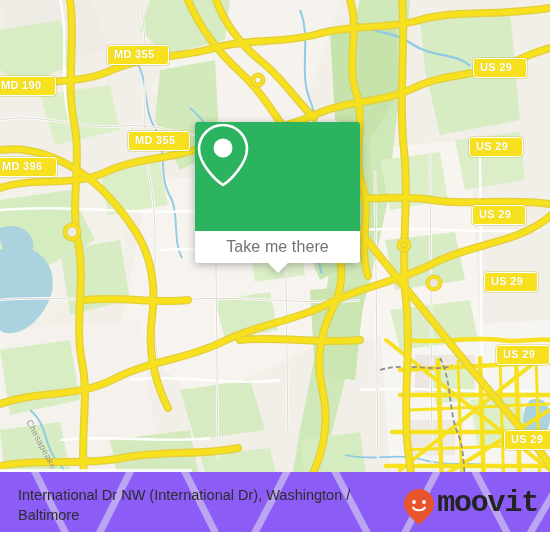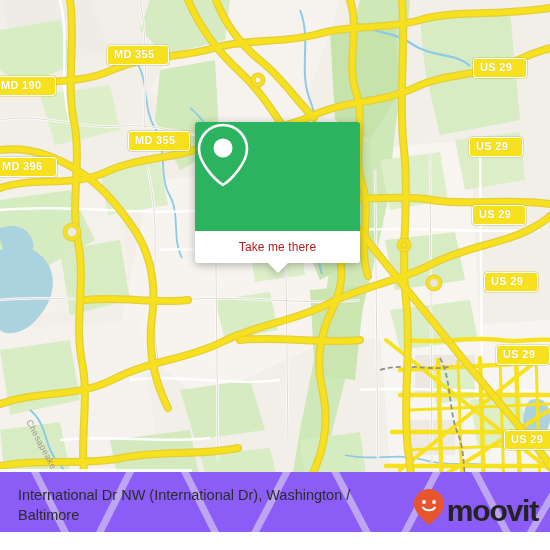--- a/index.html
+++ b/index.html
@@ -59,22 +59,22 @@
     display:flex; align-items:center; justify-content:center;
   }
   #callout-body {
     background:#ffffff;
     height:32px;
     border-radius:0 0 3px 3px;
     display:flex; align-items:center; justify-content:center;
     position:relative;
   }
   #callout-label {
-    font-size:12px;
-    color:#b91c1c;
+    font-size:16px;
+    color:#737373;
     letter-spacing:.1px;
     text-align:center;
   }
   #callout-tail {
     position:absolute;
     left:50%; bottom:-10px; transform:translateX(-50%);
     width:0; height:0;
     border-left:11px solid transparent;
     border-right:11px solid transparent;
     border-top:11px solid #ffffff;
@@ -105,21 +105,21 @@
     height:100%;
     display:flex; align-items:flex-start; justify-content:space-between;
     padding:13px 12px 0 18px;
   }
   #footer-title {
     font-size:14.5px;
     color:#2c2c2c;
     line-height:1.38;
     max-width:382px;
   }
-  #logo { display:flex; align-items:flex-end; gap:2px; padding-top:3px; }
+  #logo { display:flex; align-items:flex-start; gap:2px; padding-top:3px;font-family:Liberation Mono, monospace; }
   #logo-word {
     font-size:30px;
     font-weight:bold;
     color:#232323;
     letter-spacing:-1.2px;
     line-height:1;
   }
 </style>
 </head>
 <body>

